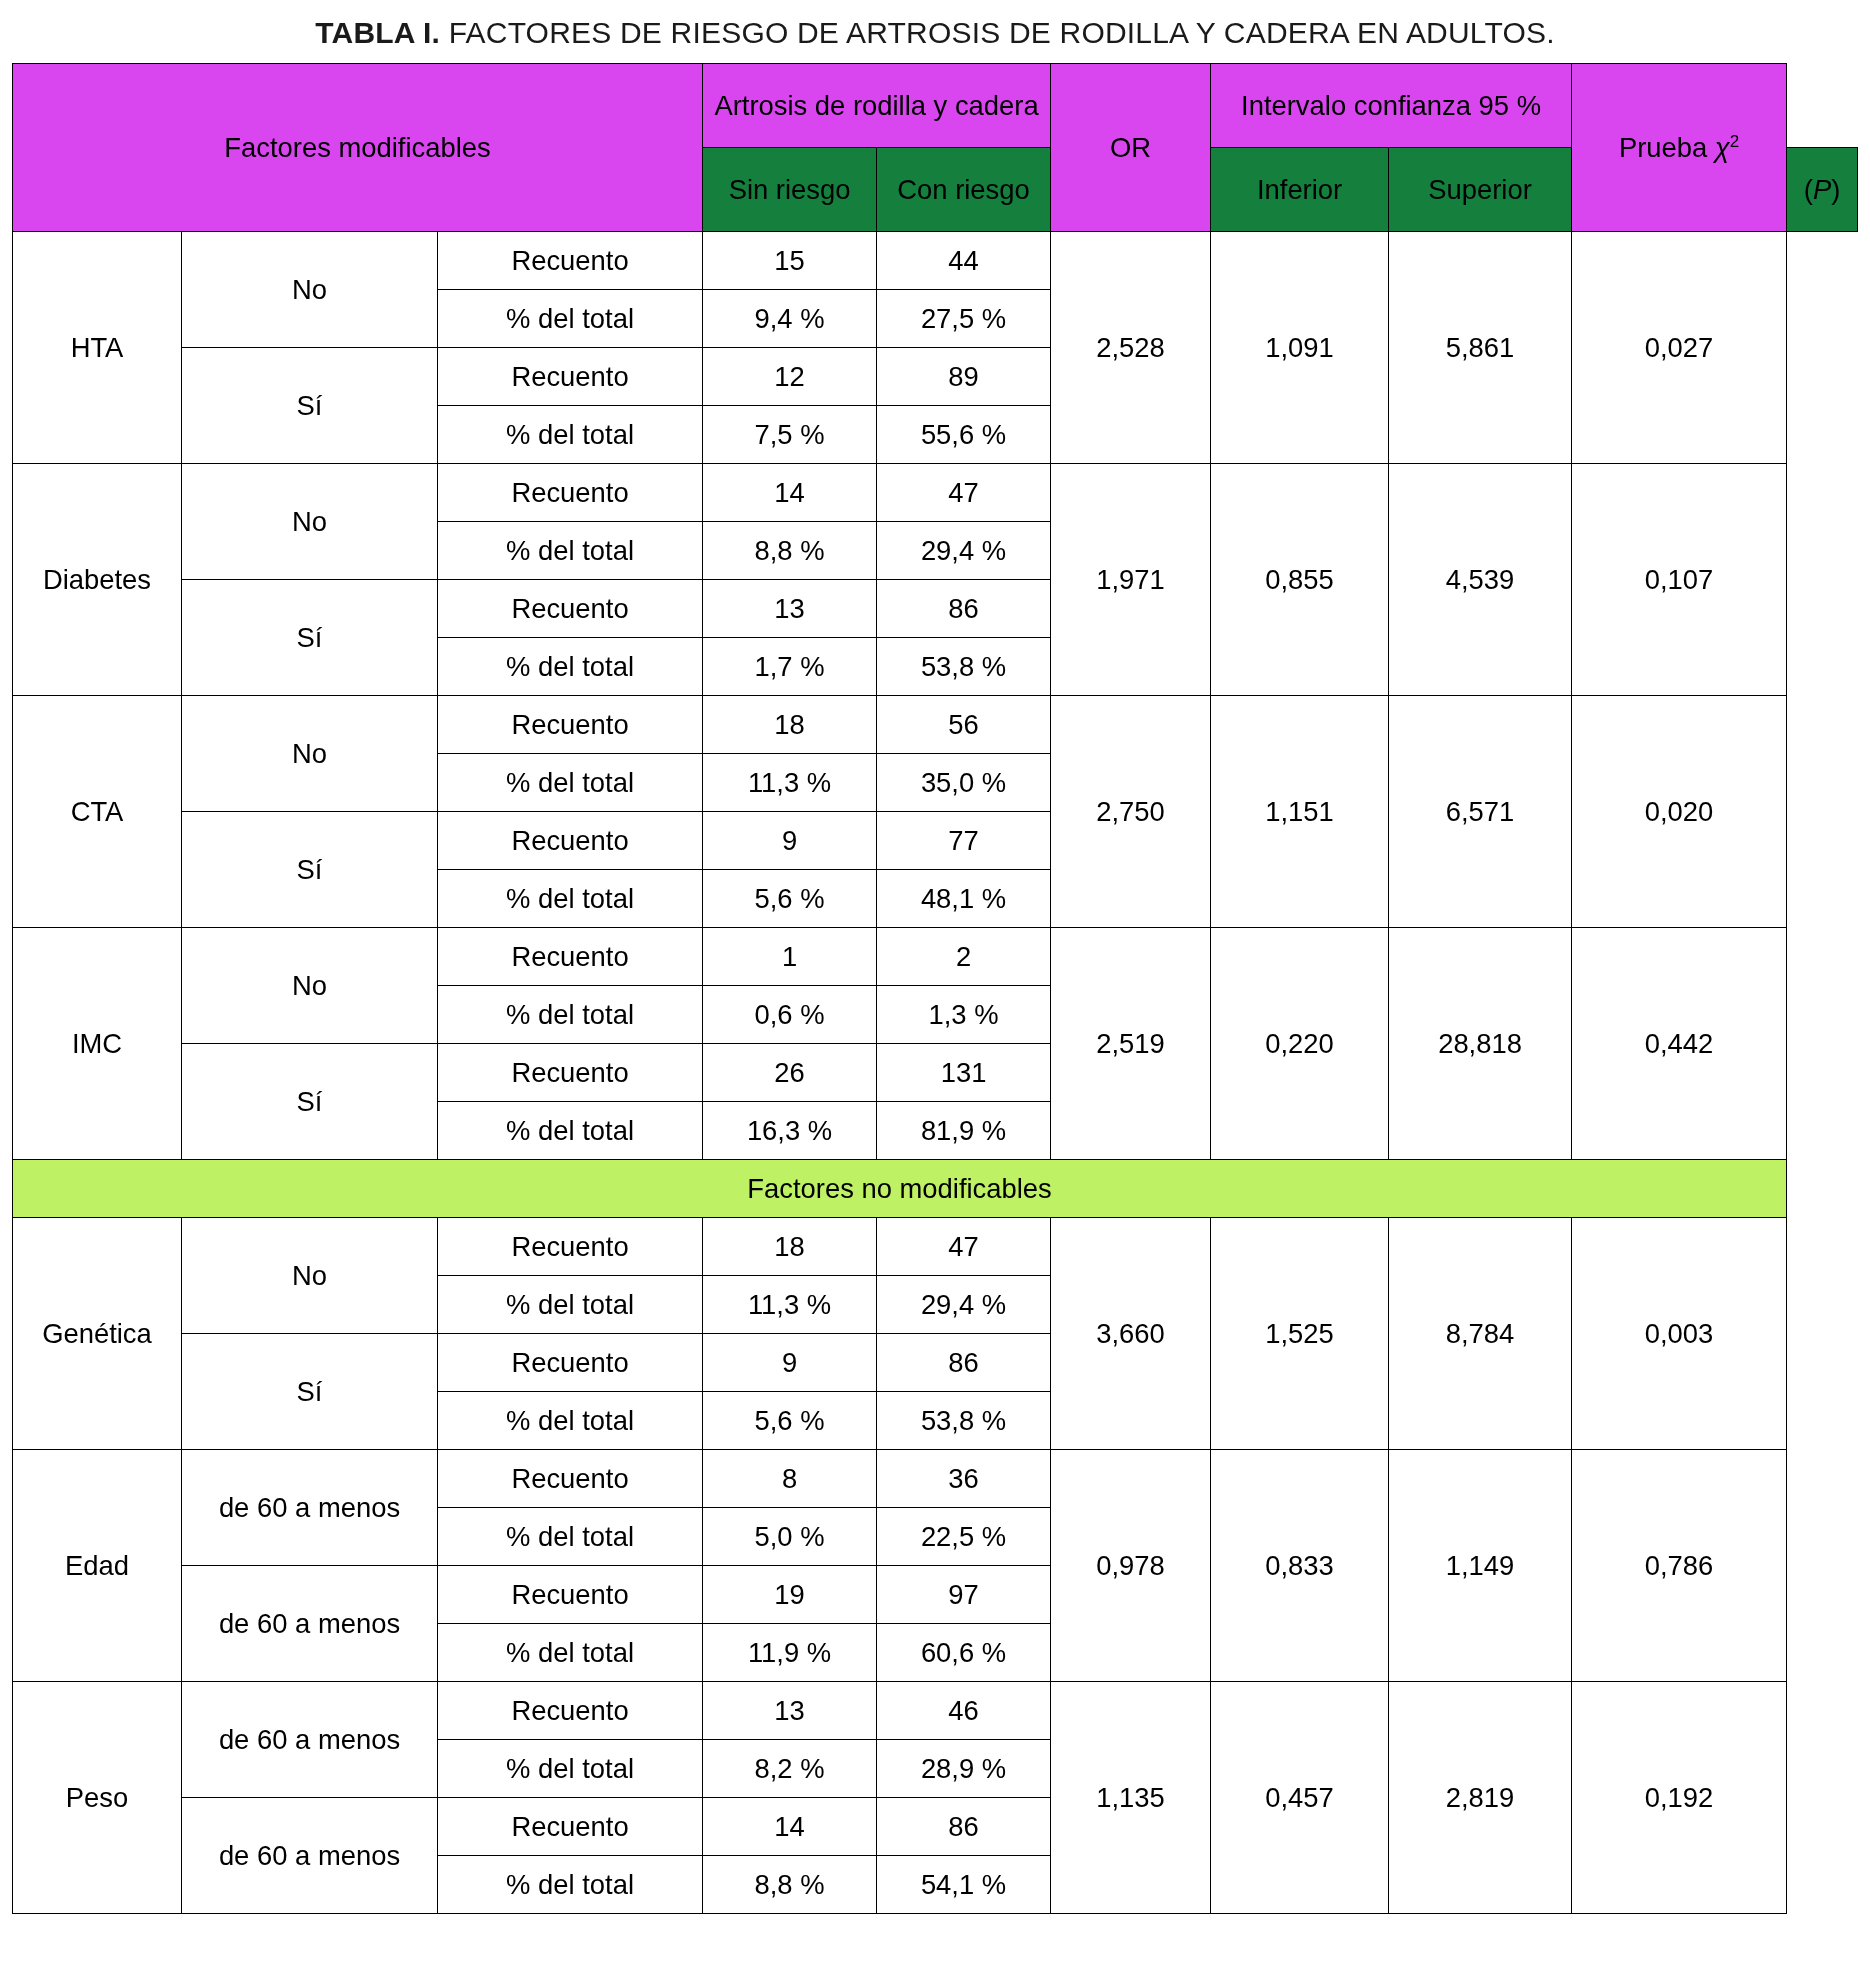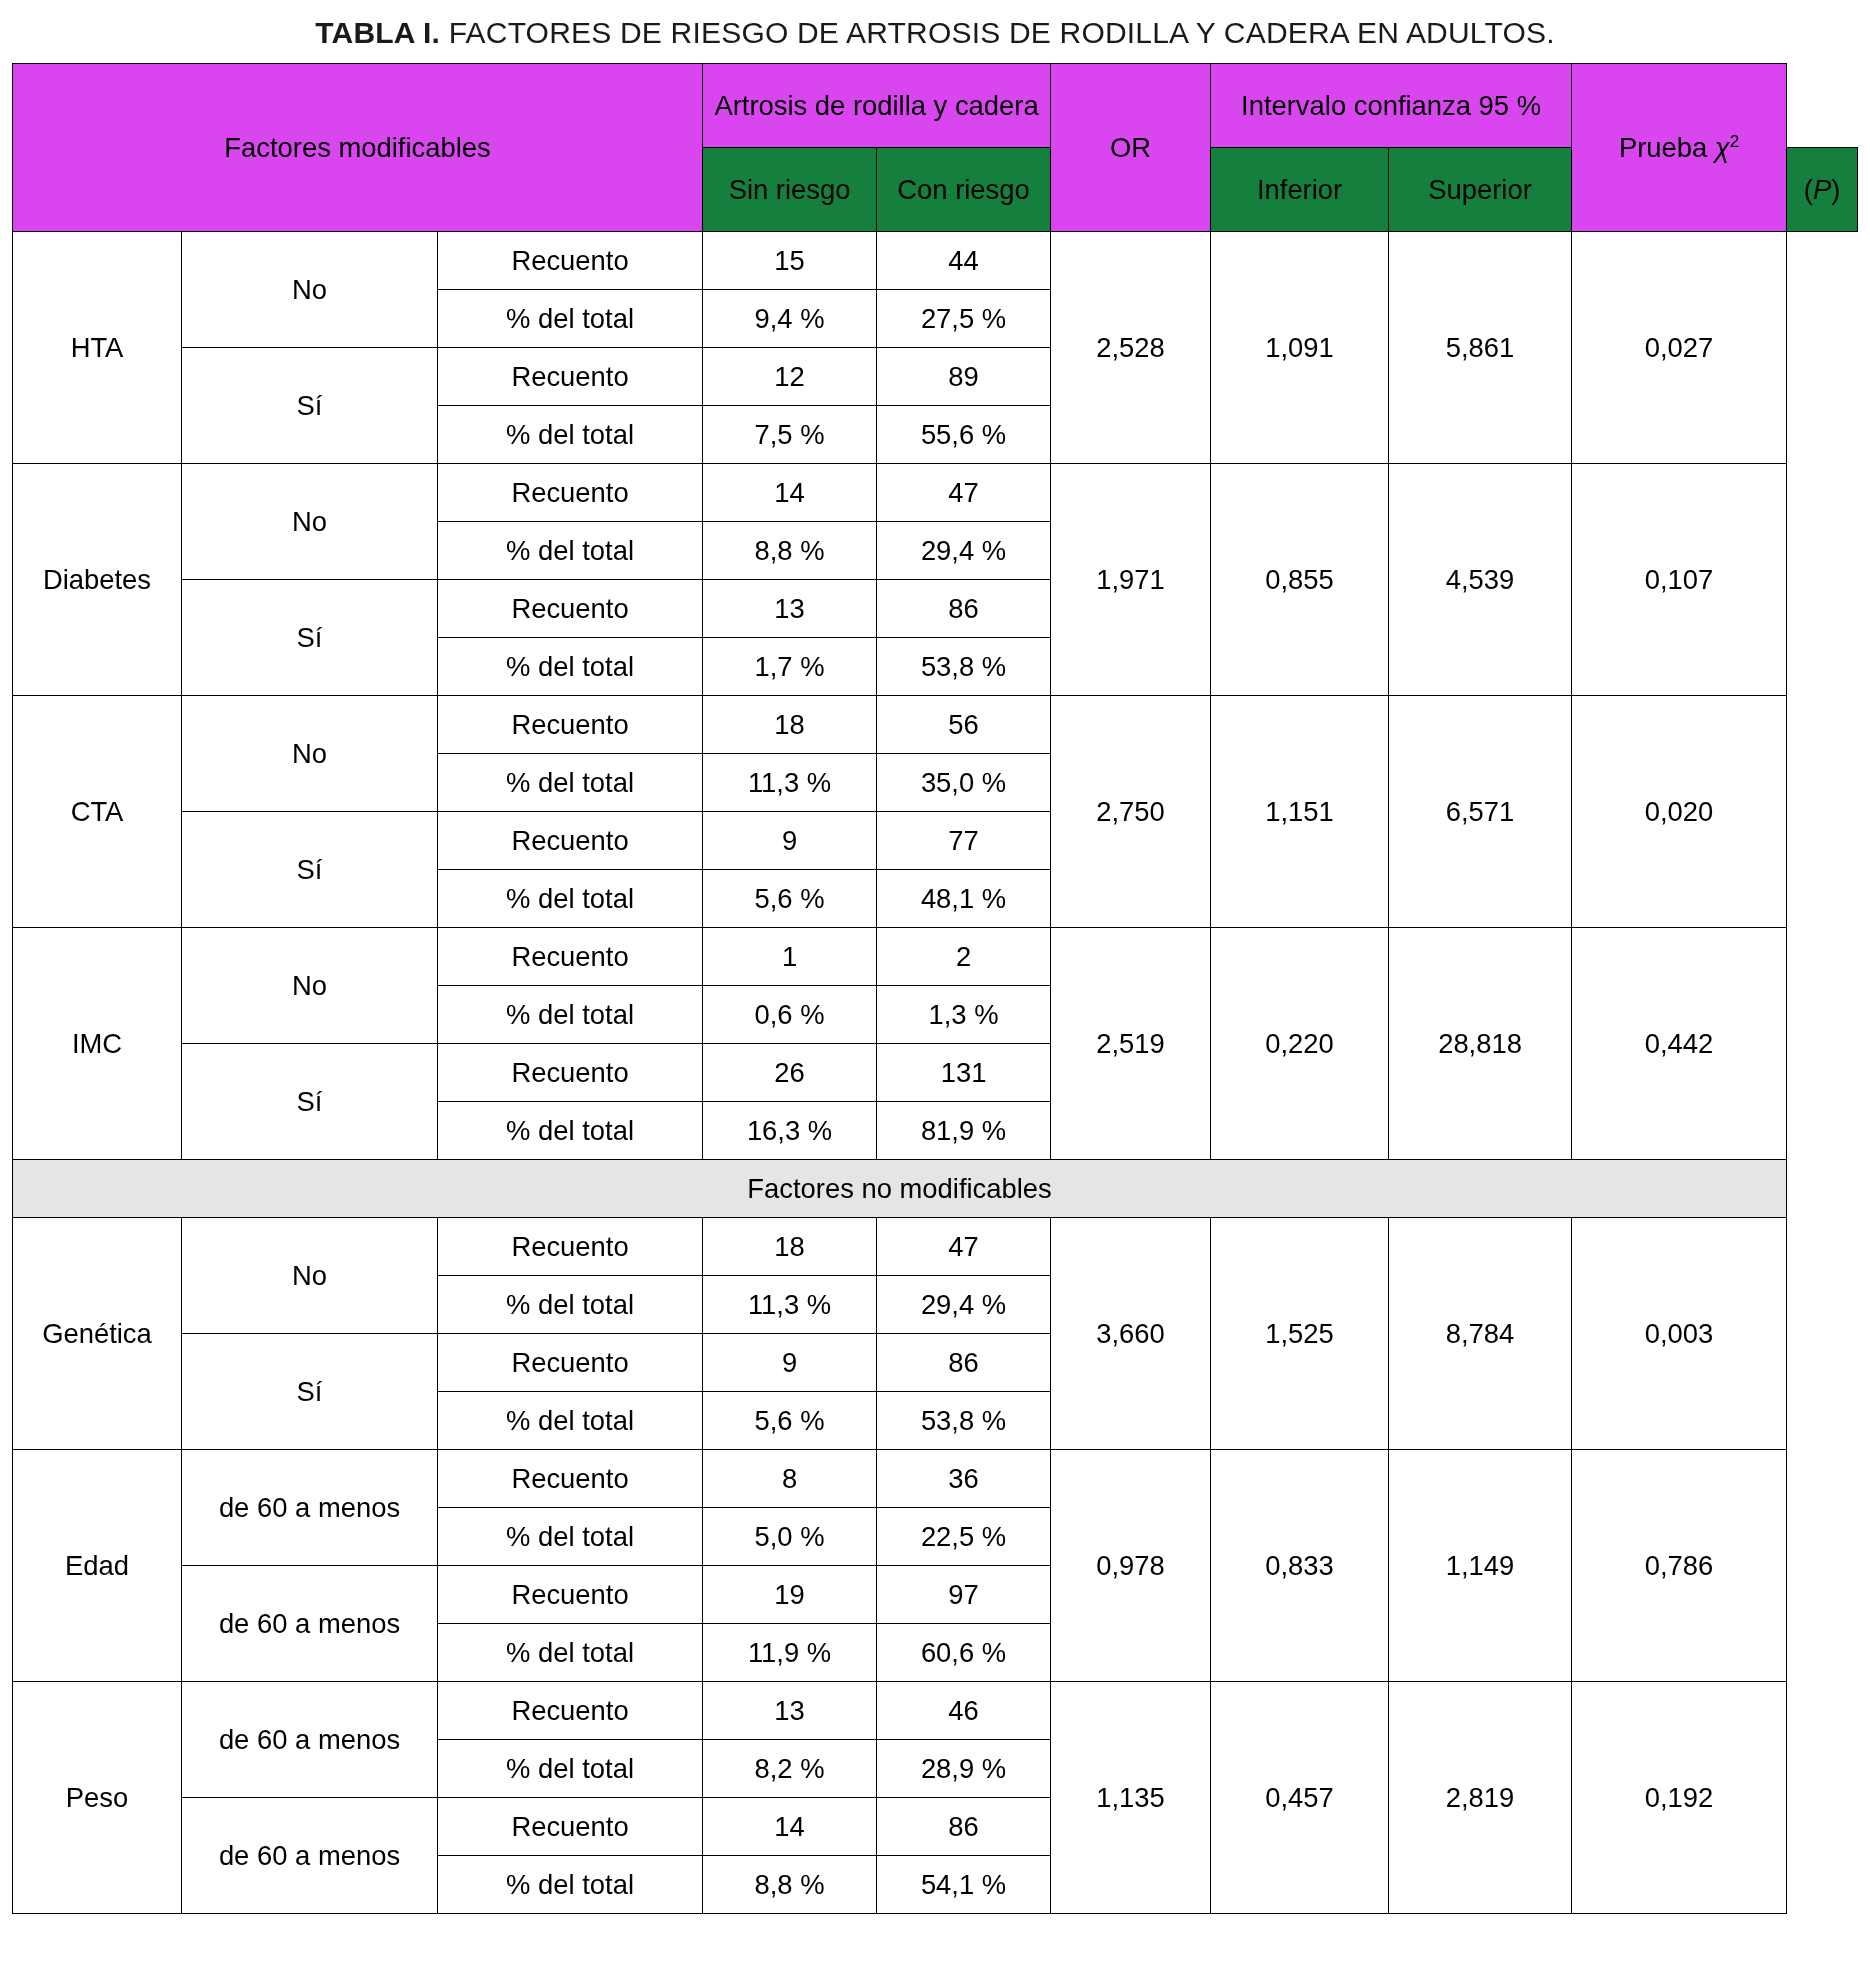--- a/index.html
+++ b/index.html
@@ -47,21 +47,21 @@
     background: #d946ef;
     font-weight: bold;
     font-size: 27.4px;
   }
   .hdr-sub {
     background: #15803d;
     font-weight: bold;
     font-size: 26.5px;
   }
   .grp-banner {
-    background: #e5e5e5;
+    background: #bef264;
     font-weight: bold;
     font-size: 27.4px;
     height: 57px;
   }
   td.factor {
     font-size: 27.4px;
     padding: 0 5.5px;
   }
   td.level {
     font-size: 27.4px;

